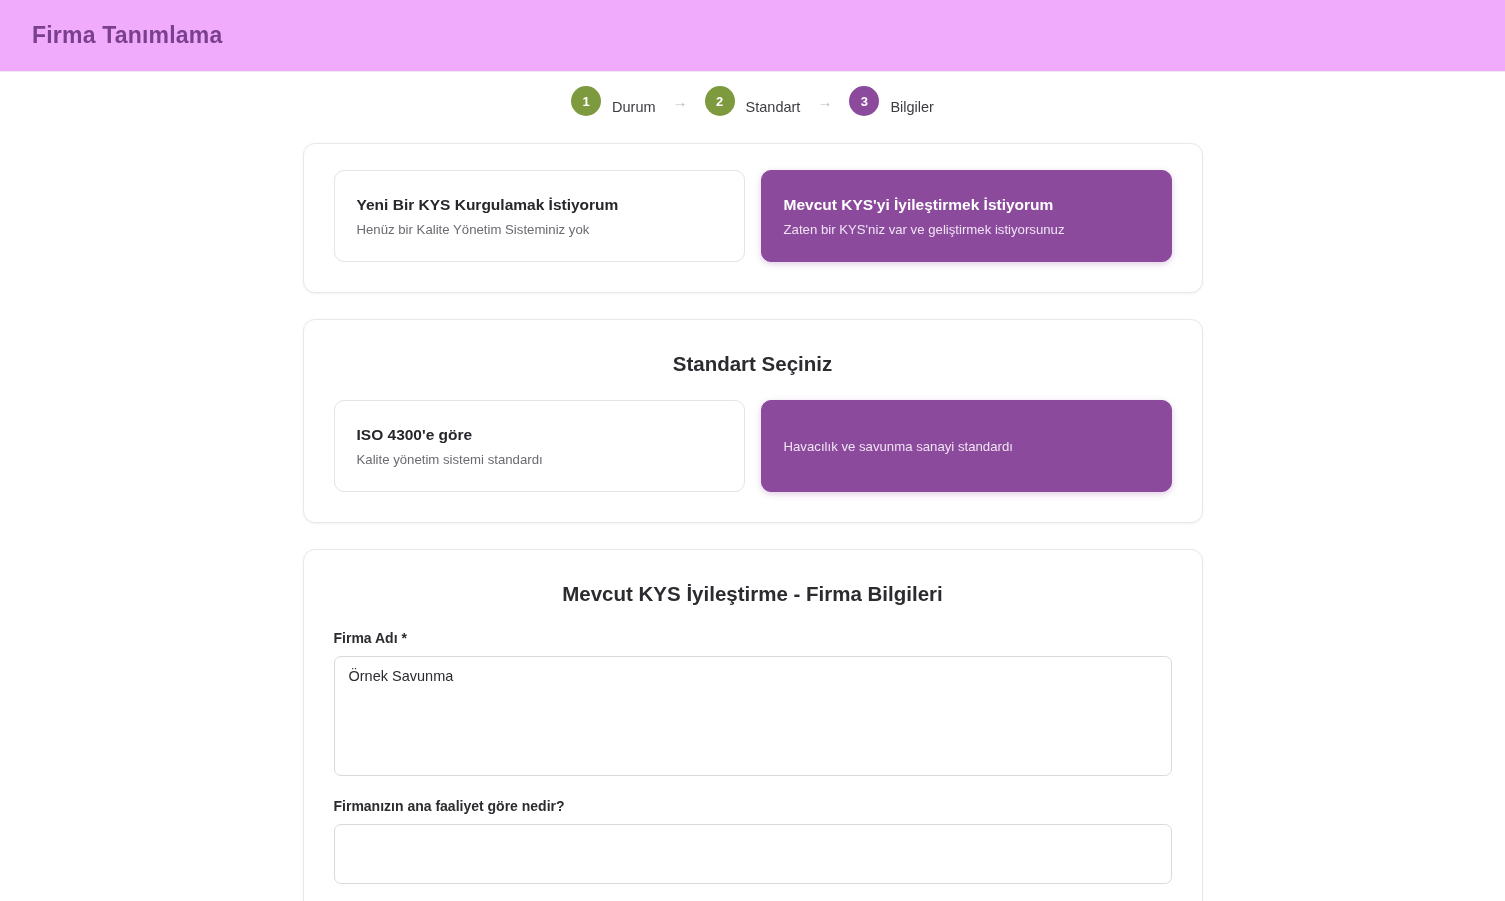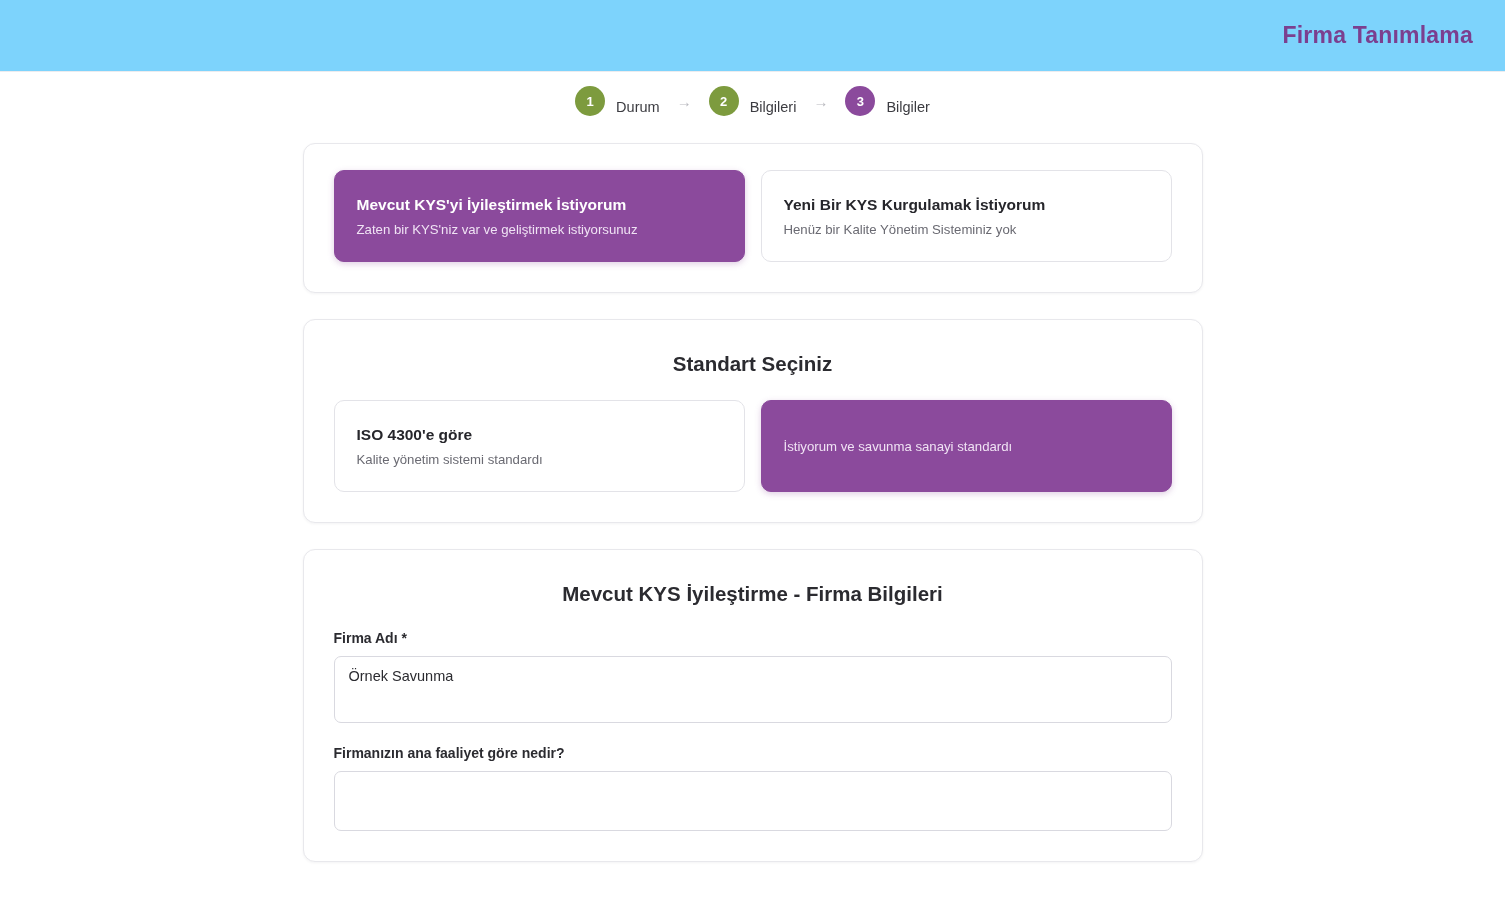--- a/index.html
+++ b/index.html
@@ -11,26 +11,25 @@
     overflow: hidden;
     background: #ffffff;
     font-family: "Liberation Sans", sans-serif;
     color: #2f2f33;
   }
 
   
   .app-header {
     height: 72px;
     width: 100%;
-    background: #7dd3fc;
+    background: #f0abfc;
     border-bottom: 1px solid #ececef;
     display: flex;
     align-items: center;
     padding: 0 32px;
-    justify-content: flex-end;
   }
   .app-title {
     font-size: 23px;
     font-weight: bold;
     color: #7b3f8f;
     letter-spacing: .2px;
   }
 
   
   .stepper {
@@ -139,21 +138,21 @@
   
   .field-label {
     font-size: 14px;
     font-weight: bold;
     color: #2b2b30;
     margin: 4px 0 10px 0;
     display: block;
   }
   .textarea {
     width: 100%;
-    height: 67px;
+    height: 120px;
     border: 1px solid #d9d9e0;
     border-radius: 7px;
     padding: 11px 14px;
     font-family: "Liberation Sans", sans-serif;
     font-size: 14.5px;
     color: #2b2b30;
     resize: none;
     outline: none;
     background: #ffffff;
     display: block;
@@ -174,56 +173,56 @@
 
   <div class="step">
     <div class="step-circle green">1</div>
     <div class="step-label">Durum</div>
   </div>
 
   <div class="step-arrow">→</div>
 
   <div class="step">
     <div class="step-circle green">2</div>
-    <div class="step-label">Bilgileri</div>
+    <div class="step-label">Standart</div>
   </div>
 
   <div class="step-arrow">→</div>
 
   <div class="step">
     <div class="step-circle purple">3</div>
     <div class="step-label">Bilgiler</div>
   </div>
 
 </div>
 
 <div class="page-body">
 
   <div class="card">
     <div class="choice-row">
+      <div class="choice unselected">
+        <div class="choice-head">Yeni Bir KYS Kurgulamak İstiyorum</div>
+        <div class="choice-sub">Henüz bir Kalite Yönetim Sisteminiz yok</div>
+      </div>
       <div class="choice selected">
         <div class="choice-head">Mevcut KYS'yi İyileştirmek İstiyorum</div>
         <div class="choice-sub">Zaten bir KYS'niz var ve geliştirmek istiyorsunuz</div>
-      </div>
-      <div class="choice unselected">
-        <div class="choice-head">Yeni Bir KYS Kurgulamak İstiyorum</div>
-        <div class="choice-sub">Henüz bir Kalite Yönetim Sisteminiz yok</div>
       </div>
     </div>
   </div>
 
   <div class="card">
     <div class="card-title">Standart Seçiniz</div>
     <div class="choice-row">
       <div class="choice unselected">
         <div class="choice-head">ISO 4300'e göre</div>
         <div class="choice-sub">Kalite yönetim sistemi standardı</div>
       </div>
       <div class="choice selected">
-        <div class="choice-sub">İstiyorum ve savunma sanayi standardı</div>
+        <div class="choice-sub">Havacılık ve savunma sanayi standardı</div>
       </div>
     </div>
   </div>
 
   <div class="card">
     <div class="card-title">Mevcut KYS İyileştirme - Firma Bilgileri</div>
 
     <div class="field-block">
       <label class="field-label">Firma Adı *</label>
       <textarea class="textarea" placeholder="" style="">Örnek Savunma</textarea>

